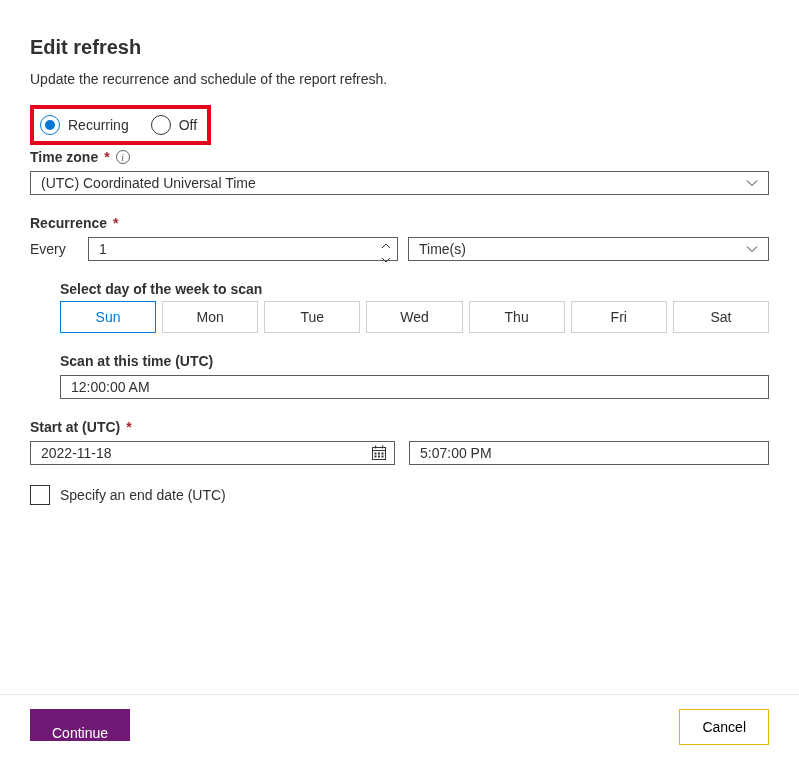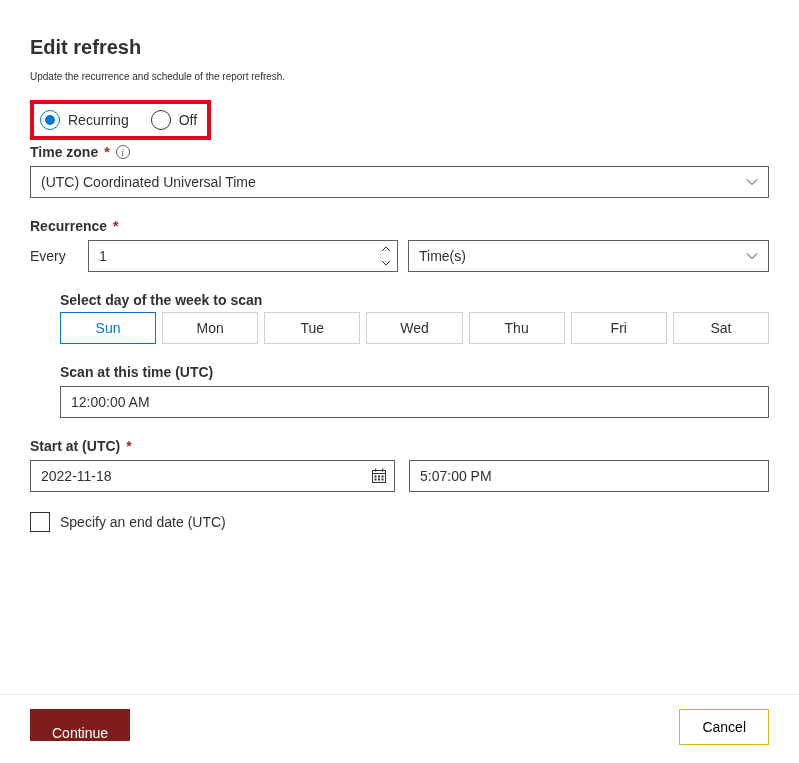--- a/index.html
+++ b/index.html
@@ -14,21 +14,21 @@
     }
     .panel {
       padding: 36px 30px 0 30px;
     }
     h1 {
       font-size: 20px;
       font-weight: 600;
       margin-bottom: 12px;
     }
     .subtitle {
-      font-size: 10px;
+      font-size: 14px;
       color: #323130;
       margin-bottom: 18px;
     }
     .radio-row {
       display: inline-flex;
       gap: 22px;
       padding: 6px 10px 6px 6px;
       border: 4px solid #e3071e;
       align-items: center;
       margin-bottom: 4px;
@@ -79,21 +79,21 @@
       align-items: center;
       justify-content: center;
       font-size: 10px;
       color: #605e5c;
       font-weight: normal;
       font-style: italic;
       font-family: serif;
     }
     .select, .input-text {
       width: 100%;
-      height: 32px;
+      height: 24px;
       border: 1px solid #605e5c;
       padding: 0 10px;
       display: flex;
       align-items: center;
       justify-content: space-between;
       background: #fff;
       font-size: 14px;
       color: #323130;
       cursor: pointer;
     }
@@ -193,21 +193,21 @@
       position: absolute;
       bottom: 0;
       left: 0;
       right: 0;
       border-top: 1px solid #edebe9;
       padding: 14px 30px 18px 30px;
       display: flex;
       justify-content: space-between;
     }
     .btn-primary {
-      background: #7f1d1d;
+      background: #701a75;
       color: #fff;
       border: none;
       height: 32px;
       padding: 16px 22px;
       font-size: 14px;
       cursor: pointer;
     }
     .btn-default {
       background: #fff;
       border: 1px solid #eab308;

